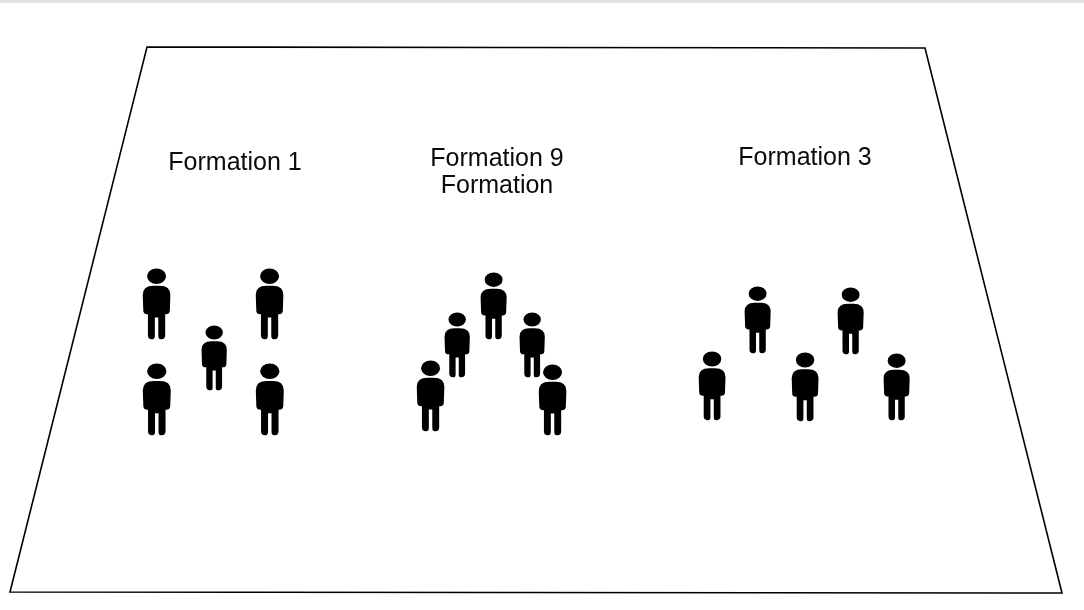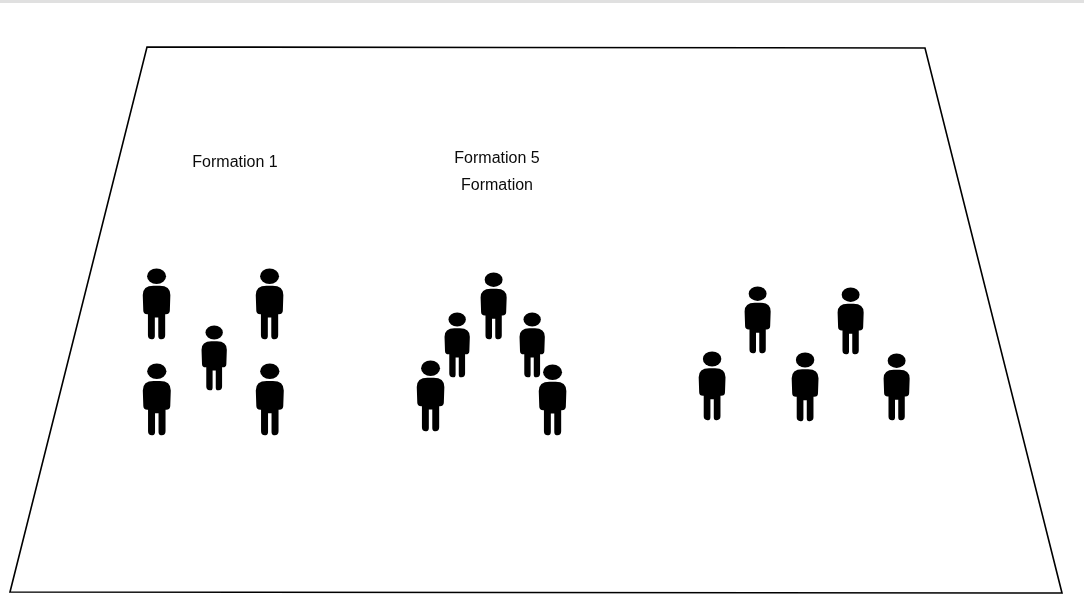--- a/index.html
+++ b/index.html
@@ -26,21 +26,21 @@
     position: absolute;
     left: 0;
     top: 0;
     width: 1084px;
     height: 610px;
   }
   .formation-label {
     position: absolute;
     transform: translateX(-50%);
     text-align: center;
-    font-size: 16px;
+    font-size: 25px;
     line-height: 27px;
     color: #0b0b0b;
     white-space: nowrap;
   }
   .person {
     position: absolute;
   }
   .person svg {
     display: block;
     width: 100%;
@@ -91,21 +91,21 @@
           <svg viewBox="0 0 192 512" preserveAspectRatio="none" xmlns="http://www.w3.org/2000/svg">
             <circle cx="96" cy="58" r="55" fill="#000000"></circle>
             <path fill="#000000" d="M78 126 L114 126 Q176 126 176 192 L173 302 Q173 328 150 328 L146 328 L146 478 Q146 506 124 506 L120 506 Q106 506 106 484 L106 352 L86 352 L86 484 Q86 506 72 506 L68 506 Q46 506 46 478 L46 328 L42 328 Q19 328 19 302 L16 192 Q16 126 78 126 Z"></path>
           </svg>
         </div>
       </div>
   </div>
 
   <div class="formation">
     <div class="formation-label" id="label-1" style="left: 497px; top: 144px;">
-      <div>Formation 5</div>
+      <div>Formation 9</div>
       <div>Formation</div>
     </div>
     <div class="people" id="people-1">
         <div class="person" style="left: 478.36px; top: 272px; width: 31.28px; height: 68px;">
           <svg viewBox="0 0 192 512" preserveAspectRatio="none" xmlns="http://www.w3.org/2000/svg">
             <circle cx="96" cy="58" r="55" fill="#000000"></circle>
             <path fill="#000000" d="M78 126 L114 126 Q176 126 176 192 L173 302 Q173 328 150 328 L146 328 L146 478 Q146 506 124 506 L120 506 Q106 506 106 484 L106 352 L86 352 L86 484 Q86 506 72 506 L68 506 Q46 506 46 478 L46 328 L42 328 Q19 328 19 302 L16 192 Q16 126 78 126 Z"></path>
           </svg>
         </div>
         <div class="person" style="left: 441.82px; top: 312px; width: 30.36px; height: 66px;">
@@ -130,20 +130,21 @@
           <svg viewBox="0 0 192 512" preserveAspectRatio="none" xmlns="http://www.w3.org/2000/svg">
             <circle cx="96" cy="58" r="55" fill="#000000"></circle>
             <path fill="#000000" d="M78 126 L114 126 Q176 126 176 192 L173 302 Q173 328 150 328 L146 328 L146 478 Q146 506 124 506 L120 506 Q106 506 106 484 L106 352 L86 352 L86 484 Q86 506 72 506 L68 506 Q46 506 46 478 L46 328 L42 328 Q19 328 19 302 L16 192 Q16 126 78 126 Z"></path>
           </svg>
         </div>
       </div>
   </div>
 
   <div class="formation">
     <div class="formation-label" id="label-2" style="left: 805px; top: 143px;">
+      <div>Formation 3</div>
     </div>
     <div class="people" id="people-2">
         <div class="person" style="left: 742.36px; top: 286px; width: 31.28px; height: 68px;">
           <svg viewBox="0 0 192 512" preserveAspectRatio="none" xmlns="http://www.w3.org/2000/svg">
             <circle cx="96" cy="58" r="55" fill="#000000"></circle>
             <path fill="#000000" d="M78 126 L114 126 Q176 126 176 192 L173 302 Q173 328 150 328 L146 328 L146 478 Q146 506 124 506 L120 506 Q106 506 106 484 L106 352 L86 352 L86 484 Q86 506 72 506 L68 506 Q46 506 46 478 L46 328 L42 328 Q19 328 19 302 L16 192 Q16 126 78 126 Z"></path>
           </svg>
         </div>
         <div class="person" style="left: 835.36px; top: 287px; width: 31.28px; height: 68px;">
           <svg viewBox="0 0 192 512" preserveAspectRatio="none" xmlns="http://www.w3.org/2000/svg">

